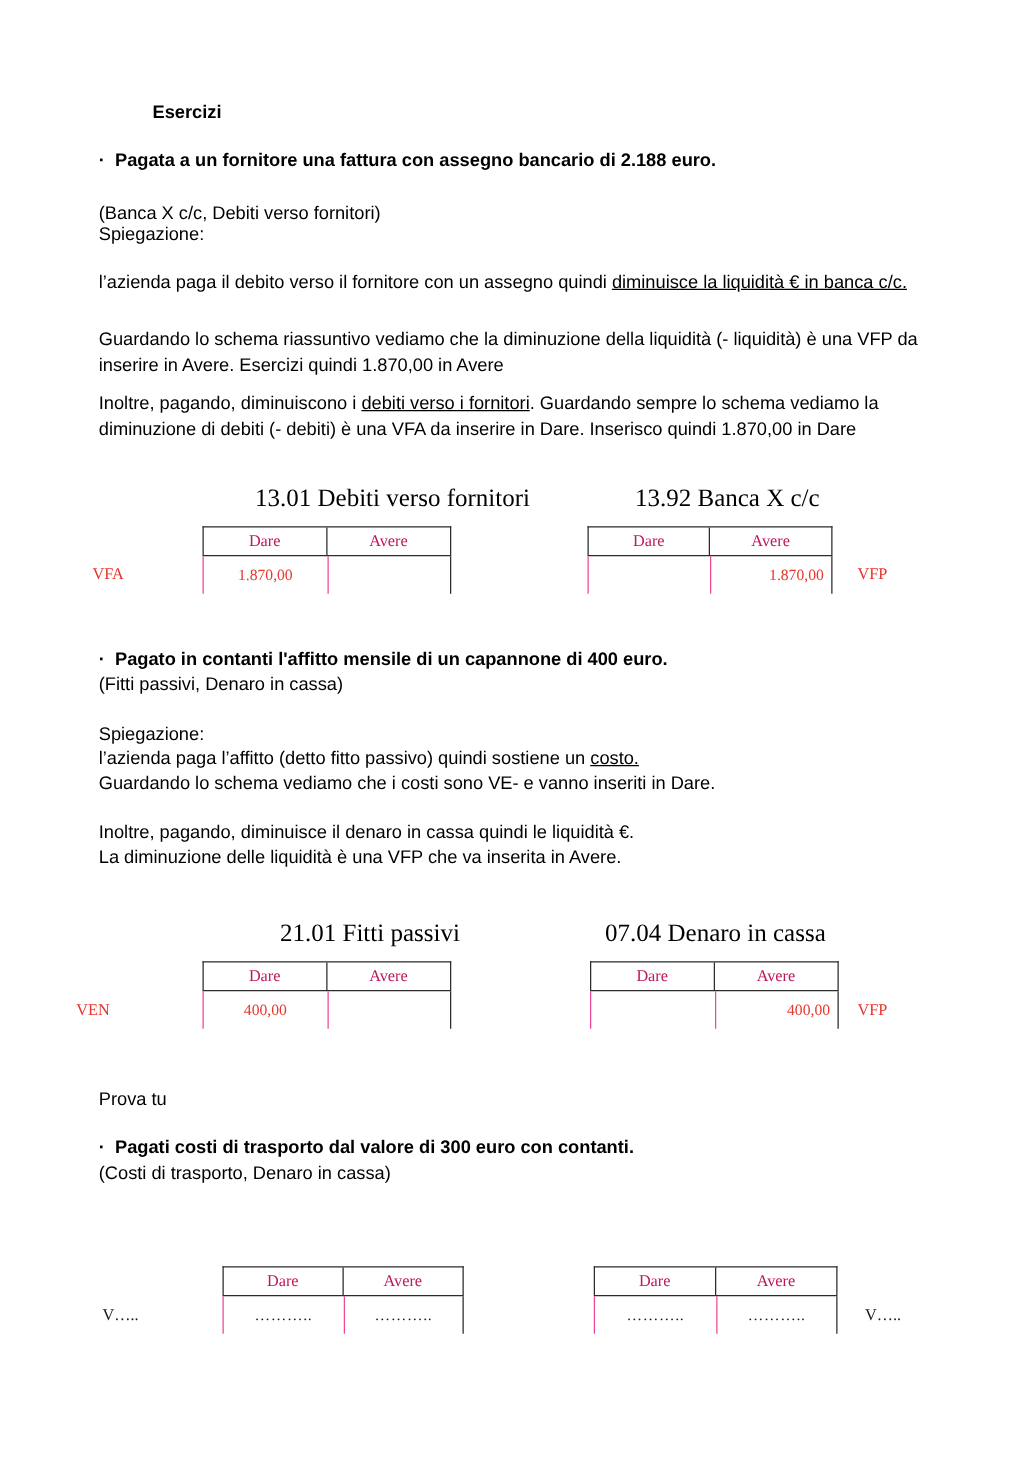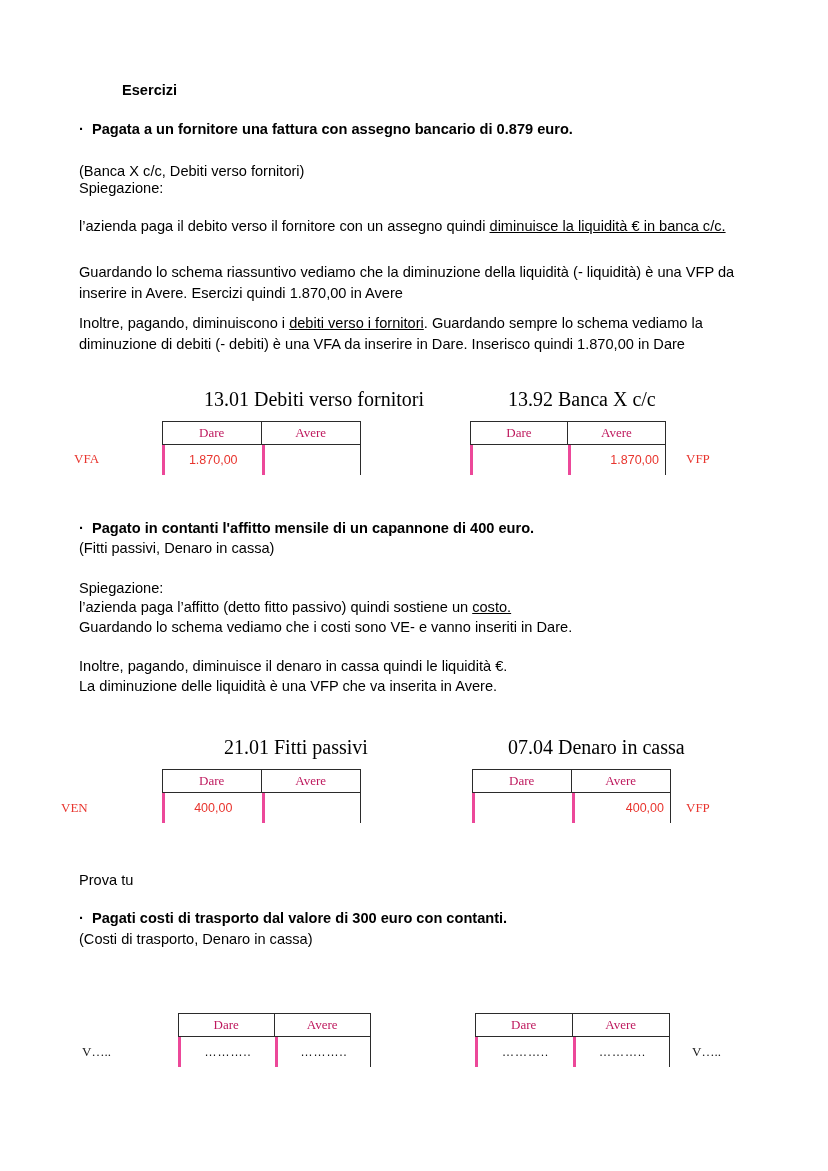--- a/index.html
+++ b/index.html
@@ -53,26 +53,26 @@
   }
   .ta-body {
     display: flex;
     border-top: 1px solid #2b2b2b;
     box-sizing: border-box;
     height: 30px;
   }
   .ta-body > div {
     flex: 1 1 50%;
     box-sizing: border-box;
-    font-family: Liberation Sans, sans-serif;
+    font-family: Liberation Serif, serif;
     font-size: 12.5px;
     line-height: 30px;
     height: 30px;
     color: #e8352e;
-    border-left: 3px solid #ec4899;
+    border-left: 1px solid #ec4899;
   }
   .ta-body > div:last-child {
     border-right: 1px solid #2b2b2b;
   }
   .ta-body .cell-l { text-align: center; }
   .ta-body .cell-r { text-align: right; padding-right: 6px; }
   .ta-body .cell-dots {
     color: #1a1a1a;
     text-align: center;
     font-size: 12.5px;
@@ -97,21 +97,21 @@
     color: #1a1a1a;
   }
 </style>
 </head>
 <body>
 
 <div class="page">
 
   <div class="txt bold" style="left:79px; top:80px;margin-left:43px;">Esercizi</div>
 
-  <div class="txt bold" style="left:79px; top:119px;">·  Pagata a un fornitore una fattura con assegno bancario di 0.879 euro.</div>
+  <div class="txt bold" style="left:79px; top:119px;">·  Pagata a un fornitore una fattura con assegno bancario di 2.188 euro.</div>
   <div class="txt" style="left:79px; top:139px;margin-top:22px;">(Banca X c/c, Debiti verso fornitori)</div>
 
   <div class="txt" style="left:79px; top:178px;">Spiegazione:</div>
 
   <div class="txt" style="left:79px; top:216px; width:665px;"><span>l’azienda paga il debito verso il fornitore con un assegno quindi </span><span class="u">diminuisce la liquidità € in banca c/c.</span></div>
 
   <div class="txt" style="left:79px; top:262px; width:665px;">Guardando lo schema riassuntivo vediamo che la diminuzione della liquidità (- liquidità) è una VFP da inserire in Avere. Esercizi quindi 1.870,00 in Avere</div>
 
   <div class="txt" style="left:79px; top:313px; width:665px;"><span>Inoltre, pagando, diminuiscono i </span><span class="u">debiti verso i fornitori</span><span>. Guardando sempre lo schema vediamo la diminuzione di debiti (- debiti) è una VFA da inserire in Dare. Inserisco quindi 1.870,00 in Dare</span></div>
 
@@ -159,21 +159,21 @@
     <div class="ta-head">
       <div>Dare</div>
       <div>Avere</div>
     </div>
     <div class="ta-body">
       <div class="cell-l">400,00</div>
       <div class="cell-r"></div>
     </div>
   </div>
 
-  <div class="ta-title" style="left:508px; top:736px;">07.04  Denaro in cassa</div>
+  <div class="ta-title" style="left:484px; top:736px;">07.04  Denaro in cassa</div>
   <div class="ta-side" style="left:686px; top:800px;">VFP</div>
   <div class="taccount" style="left:472px; top:769px; width:199px;">
     <div class="ta-head">
       <div>Dare</div>
       <div>Avere</div>
     </div>
     <div class="ta-body">
       <div class="cell-l"></div>
       <div class="cell-r">400,00</div>
     </div>

